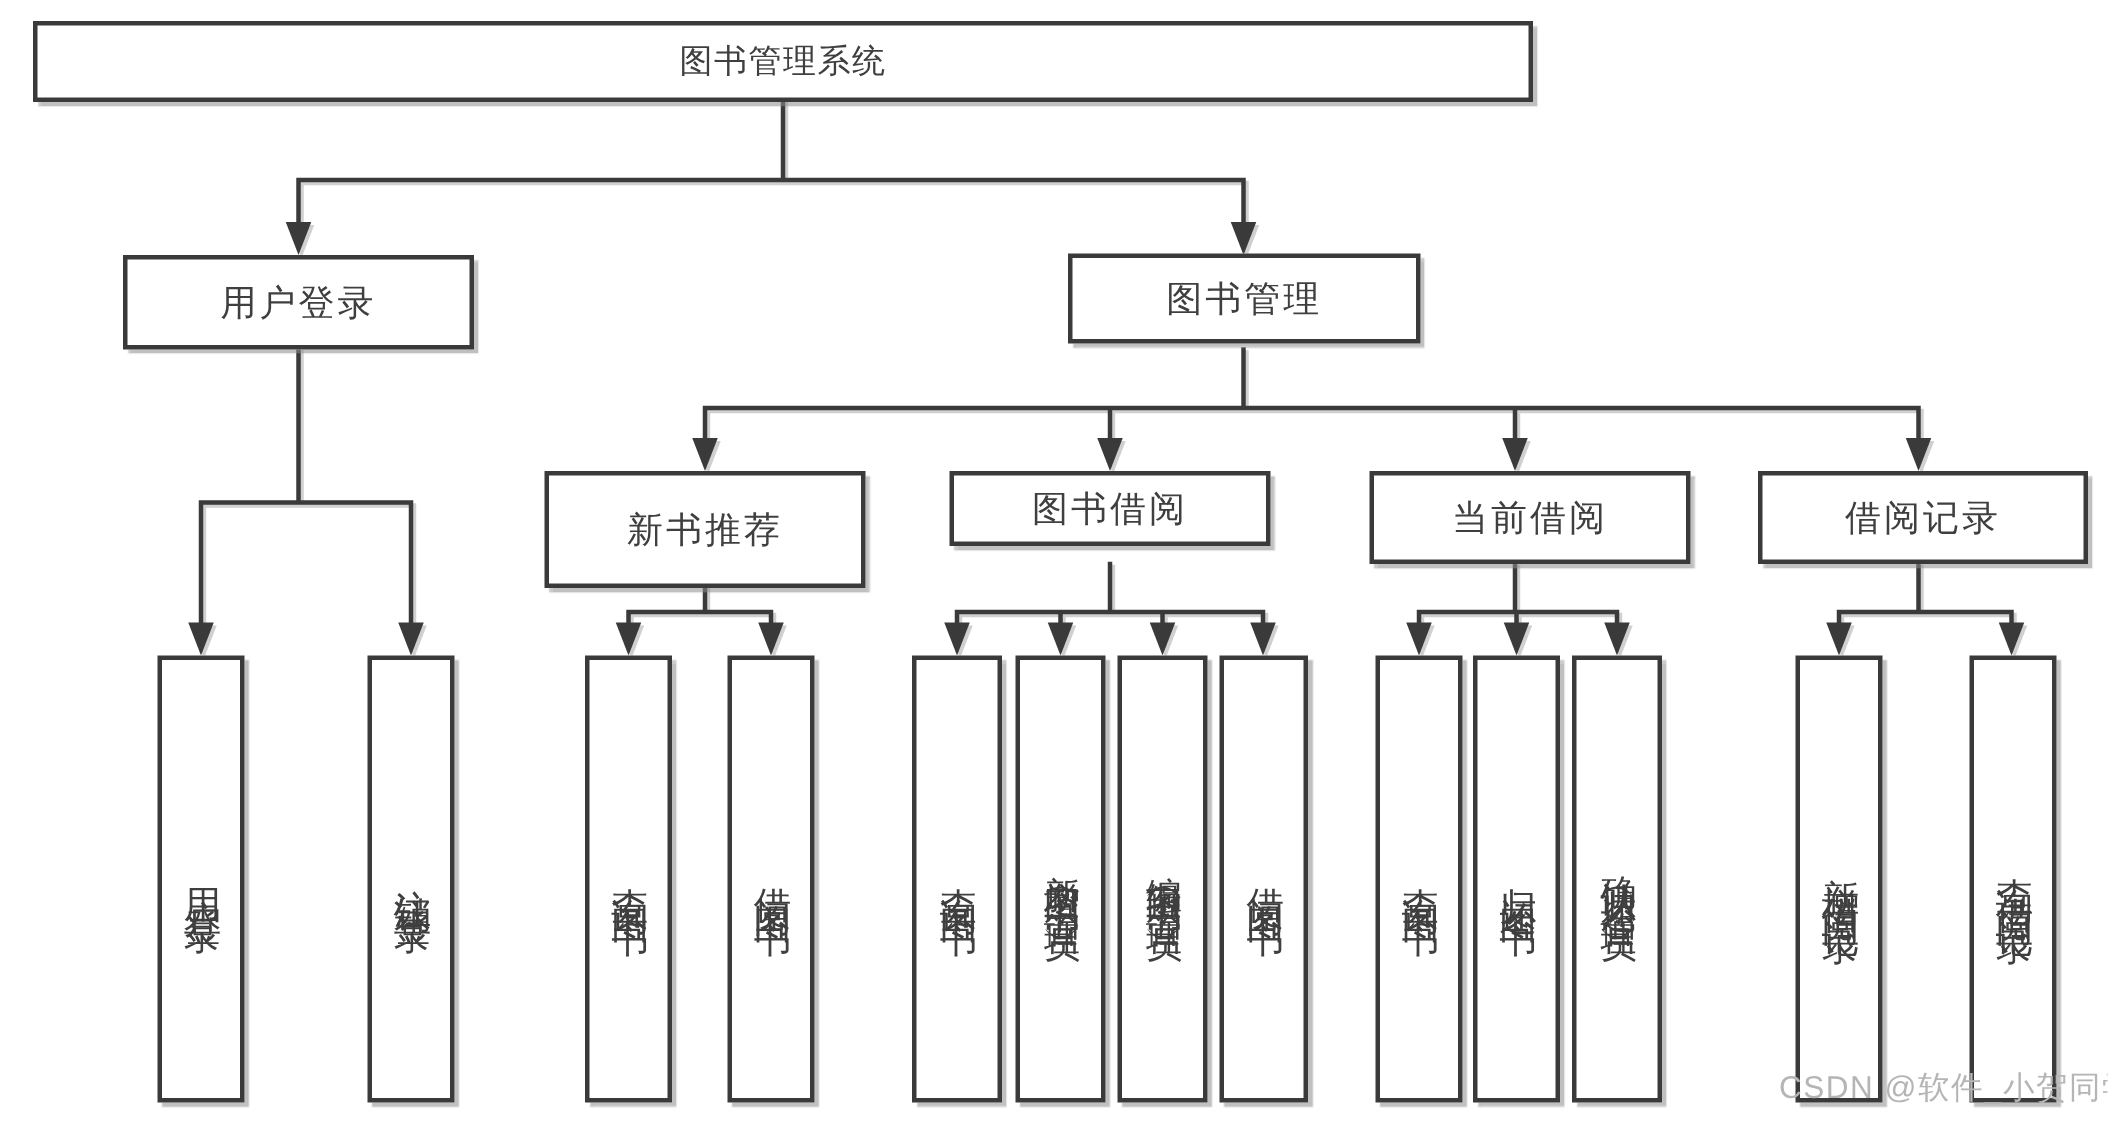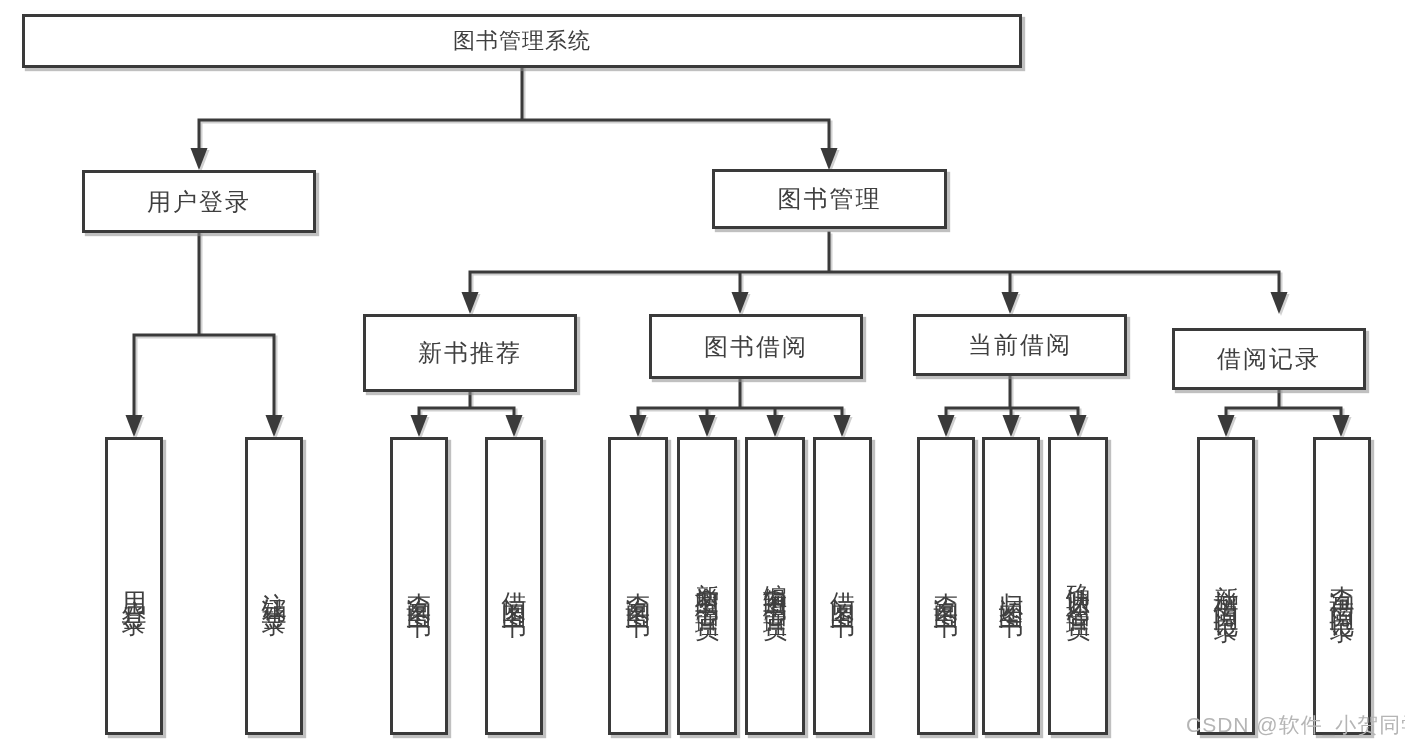--- a/index.html
+++ b/index.html
@@ -120,27 +120,27 @@
   <div class="box" style="left:82px; top:170px; width:234px; height:63px;">
     <span class="hlabel">用户登录</span>
   </div>
   <div class="box" style="left:712px; top:169px; width:235px; height:60px;">
     <span class="hlabel">图书管理</span>
   </div>
 
   <div class="box" style="left:363px; top:314px; width:214px; height:78px;text-align:center;">
     <span class="hlabel">新书推荐</span>
   </div>
-  <div class="box" style="left:633px; top:314px; width:214px; height:65px;margin-left:16px;">
+  <div class="box" style="left:633px; top:314px; width:214px; height:50px;">
     <span class="hlabel">图书借阅</span>
   </div>
   <div class="box" style="left:903px; top:314px; width:214px; height:62px;margin-left:10px;">
     <span class="hlabel">当前借阅</span>
   </div>
-  <div class="box" style="left:1172px; top:328px; width:194px; height:62px;">
+  <div class="box" style="left:1172px; top:314px; width:220px; height:62px;">
     <span class="hlabel">借阅记录</span>
   </div>
 
   <div class="box" style="left:105px; top:437px; width:58px; height:298px;">
     <span class="vlabel">用户登录</span>
   </div>
   <div class="box" style="left:245px; top:437px; width:58px; height:298px;">
     <span class="vlabel">注销登录</span>
   </div>
 

